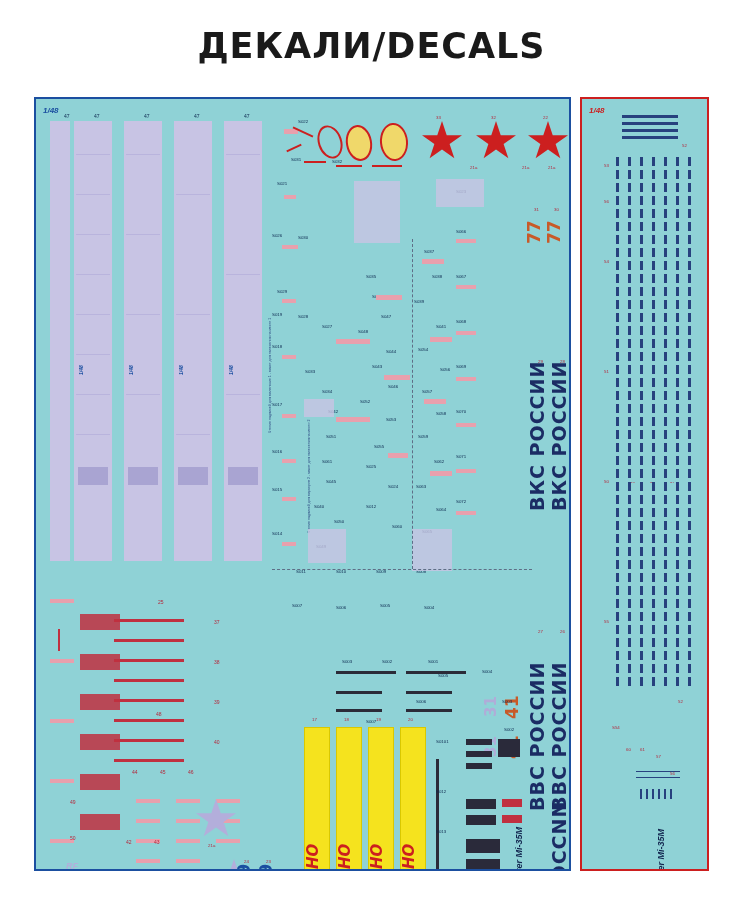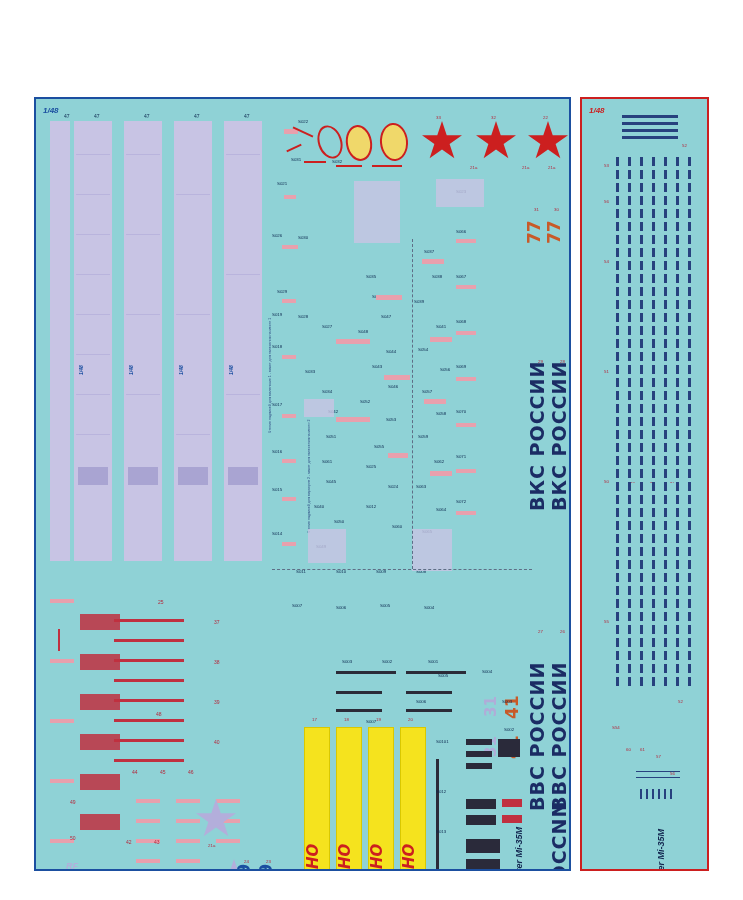--- a/index.html
+++ b/index.html
@@ -204,20 +204,21 @@
   .swirl {
     position: absolute;
     background: #cc1f1f;
   }
 </style>
 </head>
 <body>
 
 <div id="page">
 
+  <div class="title">ДЕКАЛИ/DECALS</div>
 
   <div class="sheet" id="sheet-main">
     <div class="inner">
 
       <div class="htext scale-label" style="left:7px; top:7px;">1/48</div>
 
       <div class="plate" style="left:38px;  top:22px; width:38px; height:440px;"></div>
       <div class="plate" style="left:88px;  top:22px; width:38px; height:440px;"></div>
       <div class="plate" style="left:138px; top:22px; width:38px; height:440px;"></div>
       <div class="plate" style="left:188px; top:22px; width:38px; height:440px;"></div>

